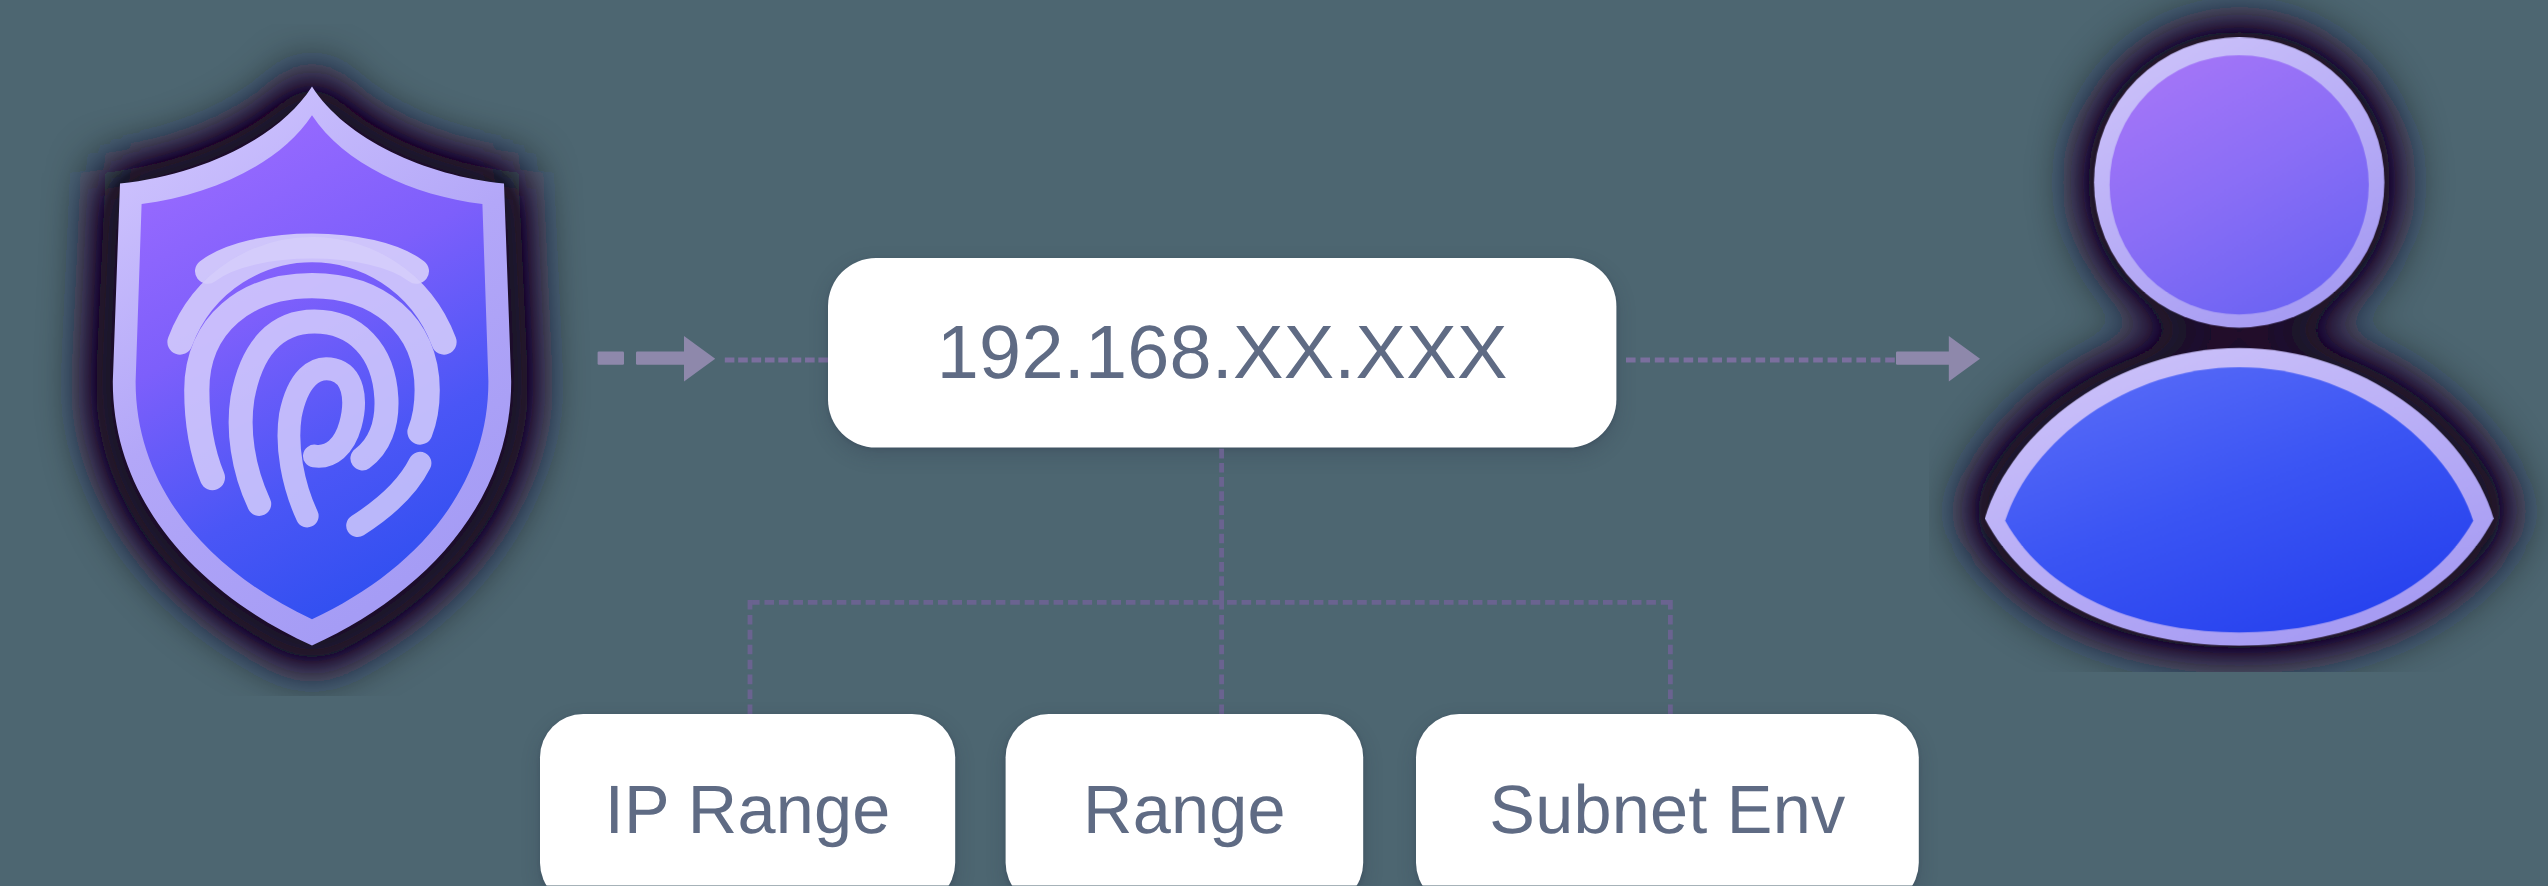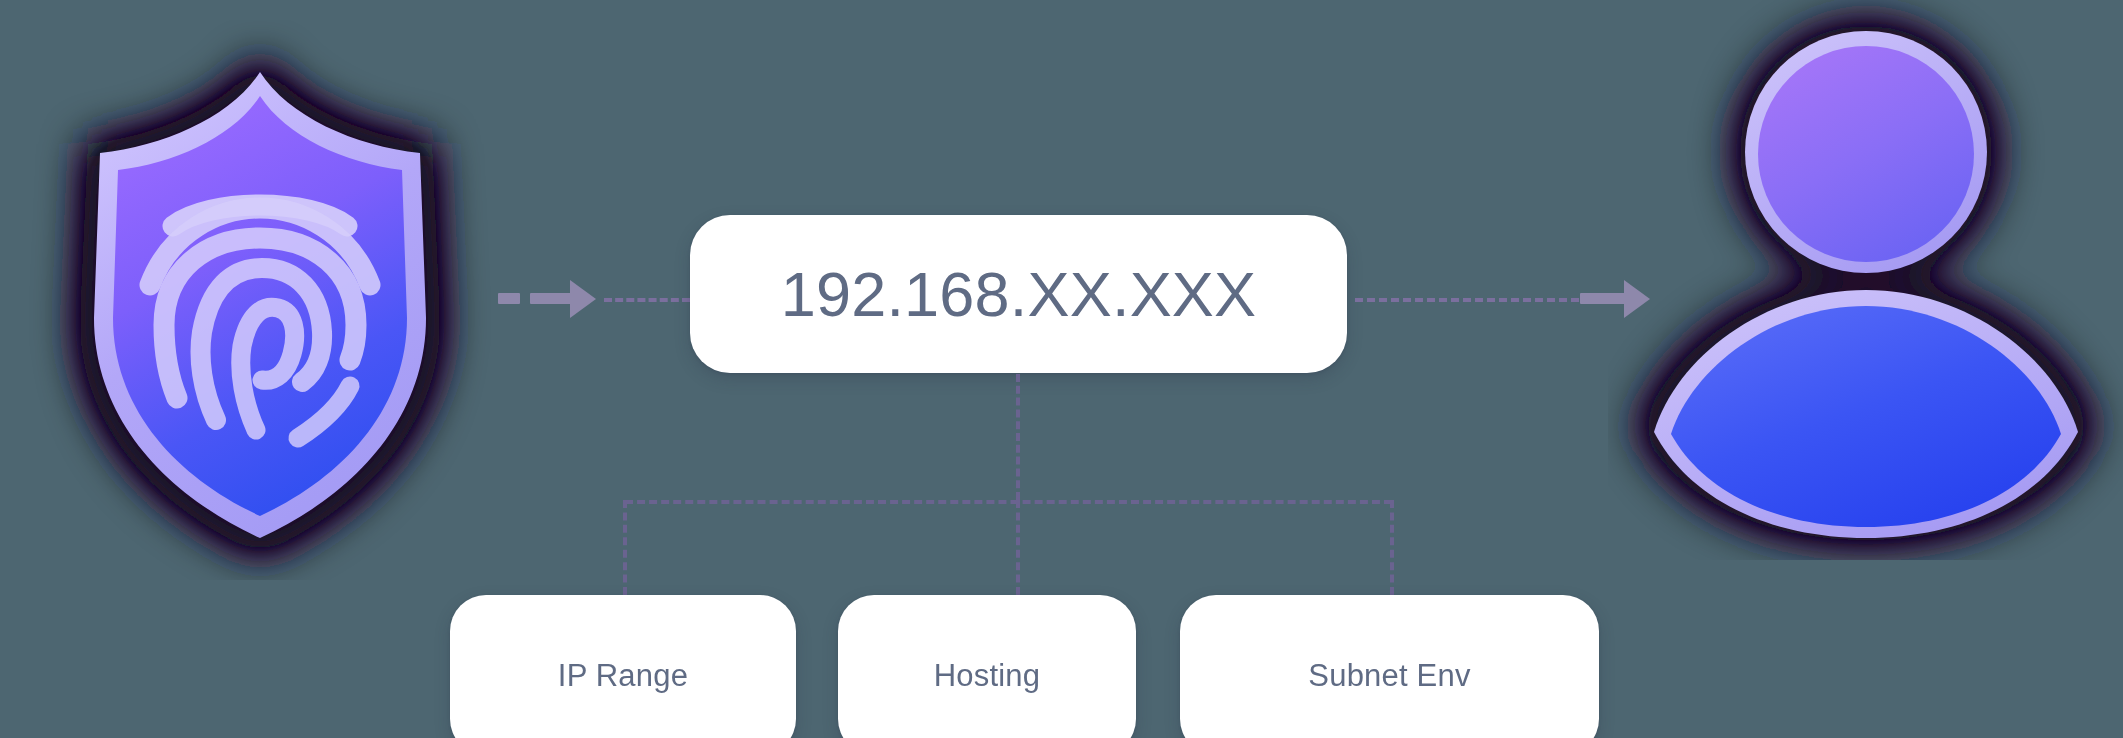--- a/index.html
+++ b/index.html
@@ -54,21 +54,21 @@
   #ip-card .card-label {
     font-size: 63px;
     line-height: 1;
   }
 
   .leaf-card {
     top: 595px;
     height: 160px;
     border-radius: 36px;
   }
-  .leaf-card .card-label { font-size: 31px; line-height: 1; }
+  .leaf-card .card-label { font-size: 57px; line-height: 1; }
 
   #leaf-0 { left: 450px;  width: 346px; }
   #leaf-1 { left: 838px;  width: 298px; }
   #leaf-2 { left: 1180px; width: 419px; }
 
   
   .dash-h {
     position: absolute;
     height: 0;
     border-top: 4px dashed #7b6f9e;
@@ -206,21 +206,21 @@
 
     <div class="dash-v tree-v" style="left:623px; top:500px; height:95px;"></div>
     <div class="dash-v tree-v" style="left:1016px; top:500px; height:95px;"></div>
     <div class="dash-v tree-v" style="left:1390px; top:500px; height:95px;"></div>
   </div>
 
   <div class="card leaf-card" id="leaf-0">
     <span class="card-label">IP Range</span>
   </div>
   <div class="card leaf-card" id="leaf-1">
-    <span class="card-label">Hosting</span>
+    <span class="card-label">Range</span>
   </div>
   <div class="card leaf-card" id="leaf-2">
     <span class="card-label">Subnet Env</span>
   </div>
 
   <div class="abs" id="user-icon">
     <svg viewBox="0 0 515 560" xmlns="http://www.w3.org/2000/svg">
       <defs>
         <linearGradient id="headGrad" x1="0.2" y1="0" x2="0.75" y2="1">
           <stop offset="0%" stop-color="#a676f8"></stop>

